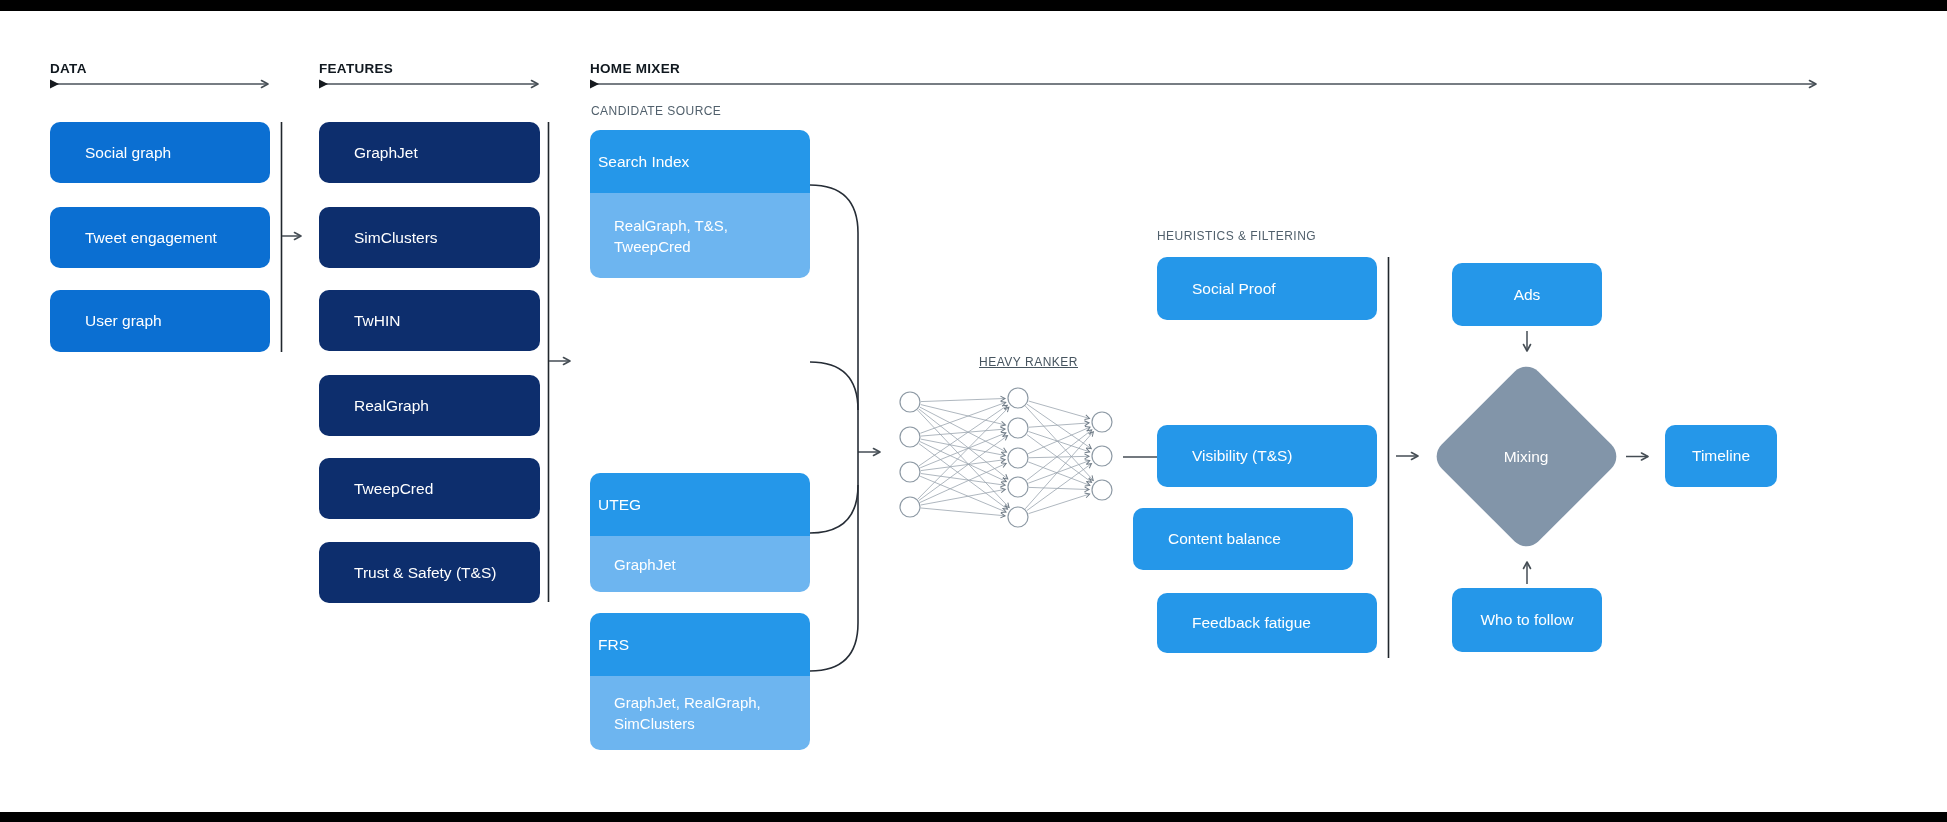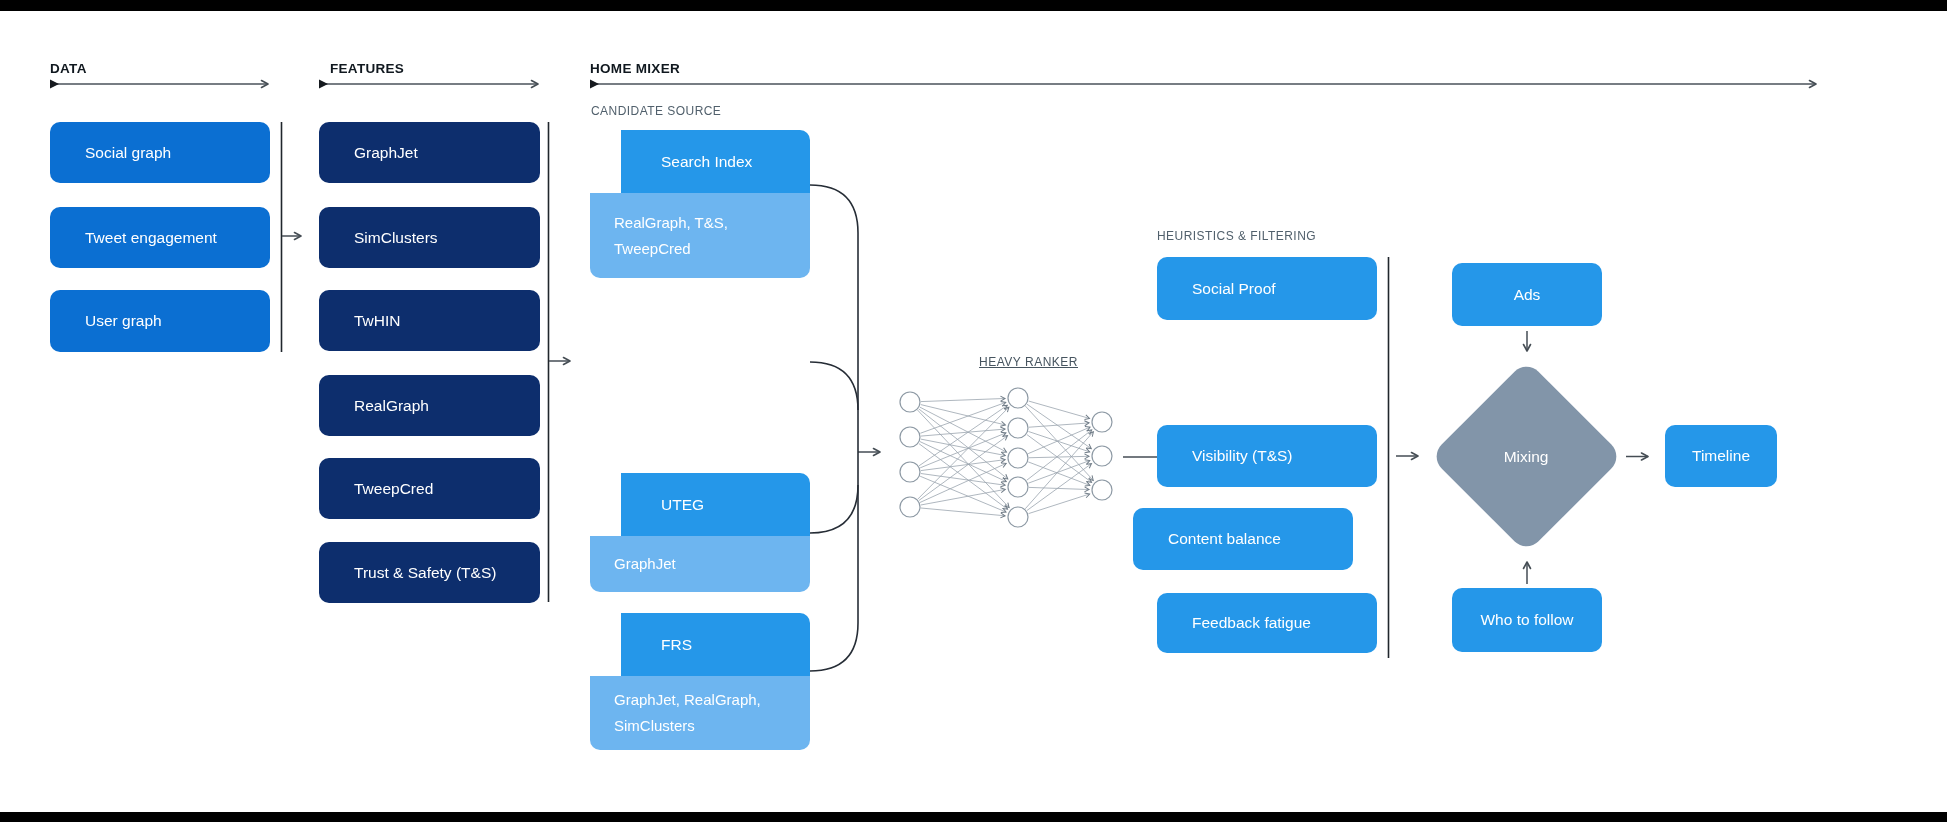--- a/index.html
+++ b/index.html
@@ -28,24 +28,24 @@
   }
   .box.pad{padding-left:35px;justify-content:flex-start;}
   .box.ctr{justify-content:center;}
   .blue  {background:#0b6fd2;}
   .navy  {background:#0d2e6d;}
   .bright{background:#2597e9;}
 
   .cs{position:absolute;width:220px;border-radius:10px;overflow:hidden;}
   .cs .cs-top{
     height:63px;background:#2597e9;color:#fff;font-size:15.5px;font-weight:500;
-    display:flex;align-items:center;padding-left:40px;box-sizing:border-box;white-space:nowrap;margin-left:31px;
+    display:flex;align-items:center;padding-left:8px;box-sizing:border-box;white-space:nowrap;
   }
   .cs .cs-sub{
-    background:#6db5f0;color:#fff;font-size:15px;font-weight:500;line-height:26px;
+    background:#6db5f0;color:#fff;font-size:15px;font-weight:500;line-height:21px;
     display:flex;align-items:center;padding:0 28px 0 24px;box-sizing:border-box;
   }
 
   .diamond{
     position:absolute;left:1458px;top:388px;width:137px;height:137px;background:#8295a9;
     border-radius:17px;transform:rotate(45deg);display:flex;align-items:center;justify-content:center;
   }
   .diamond span{transform:rotate(-45deg);color:#fff;font-size:15.5px;font-weight:500;}
 
   .hr-label{
@@ -55,21 +55,21 @@
 </style>
 </head>
 <body>
 
 <div class="stage">
 
   <div class="bar top"></div>
   <div class="bar bottom"></div>
 
   <div class="sec-h" style="left:50px">DATA</div>
-  <div class="sec-h" style="left:330px">FEATURES</div>
+  <div class="sec-h" style="left:319px">FEATURES</div>
   <div class="sec-h" style="left:590px">HOME MIXER</div>
 
   <div class="sub-h" style="left:591px;top:104px">CANDIDATE SOURCE</div>
   <div class="sub-h" style="left:1157px;top:229px">HEURISTICS &amp; FILTERING</div>
   <div class="hr-label">HEAVY RANKER</div>
 
   <svg class="overlay" width="1947" height="822" viewBox="0 0 1947 822">
     <defs>
       <marker id="arw" markerUnits="userSpaceOnUse" markerWidth="12" markerHeight="12" refX="8" refY="5" orient="auto">
         <path d="M1.5,1.5 L8,5 L1.5,8.5" fill="none" stroke="#454d54" stroke-width="1.6" stroke-linecap="round" stroke-linejoin="round"></path>

